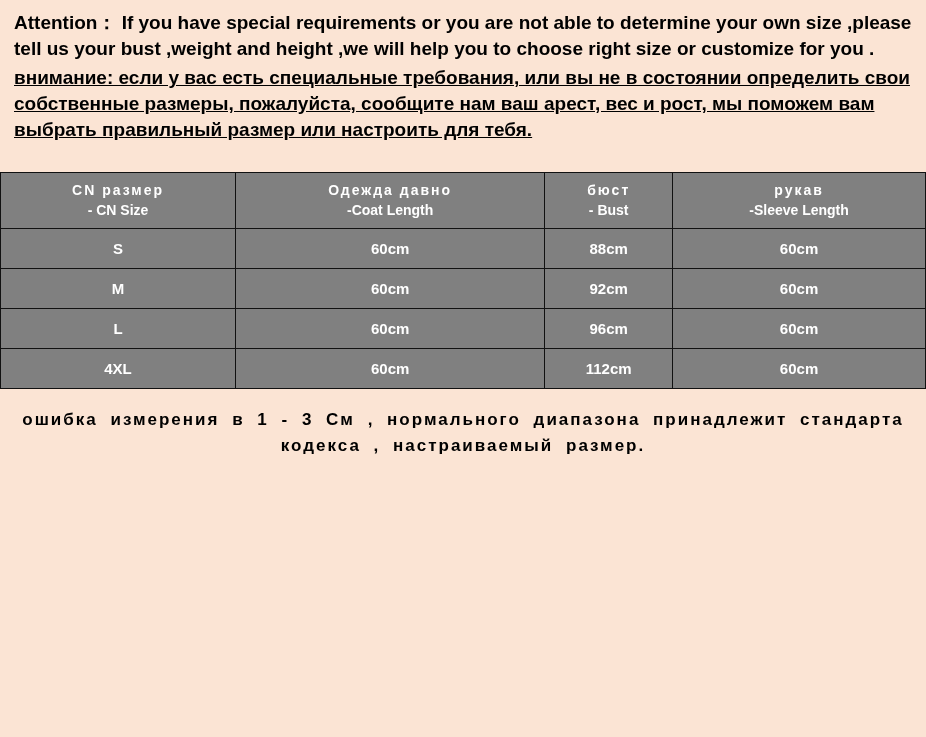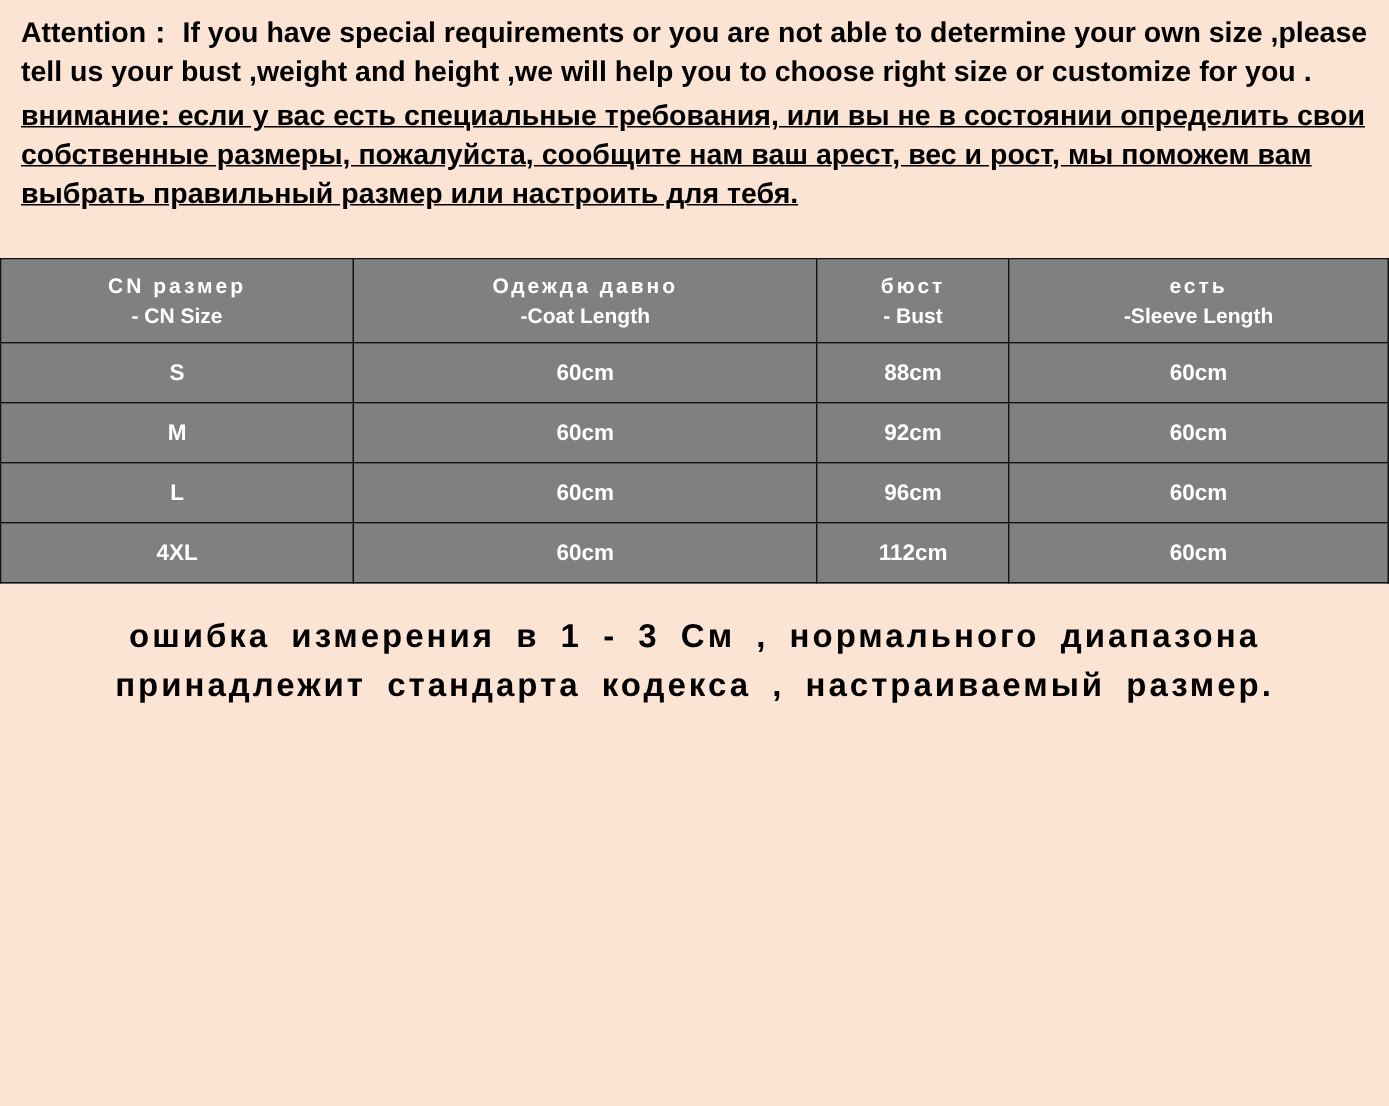--- a/index.html
+++ b/index.html
@@ -45,21 +45,21 @@
     font-size: 14px;
   }
   .size-table td {
     padding: 11px 4px;
     font-size: 15px;
   }
   .size-table td.size-col { letter-spacing: 0; }
   .bottom-note {
     padding: 18px 14px 10px 14px;
     font-weight: bold;
-    font-size: 22px;
+    font-size: 17px;
     text-align: center;
     color: #000;
     letter-spacing: 2px;
     word-spacing: 6px;
     line-height: 1.5;
   }
 </style>
 </head>
 <body>
 
@@ -77,21 +77,21 @@
       </th>
       <th>
         <span>Одежда давно</span>
         <span class="sub">-Coat Length</span>
       </th>
       <th>
         <span>бюст</span>
         <span class="sub">- Bust</span>
       </th>
       <th>
-        <span>есть</span>
+        <span>рукав</span>
         <span class="sub">-Sleeve Length</span>
       </th>
     </tr>
   </thead>
   <tbody>
       <tr>
         <td class="size-col">S</td>
         <td>60cm</td>
         <td>88cm</td>
         <td>60cm</td>

